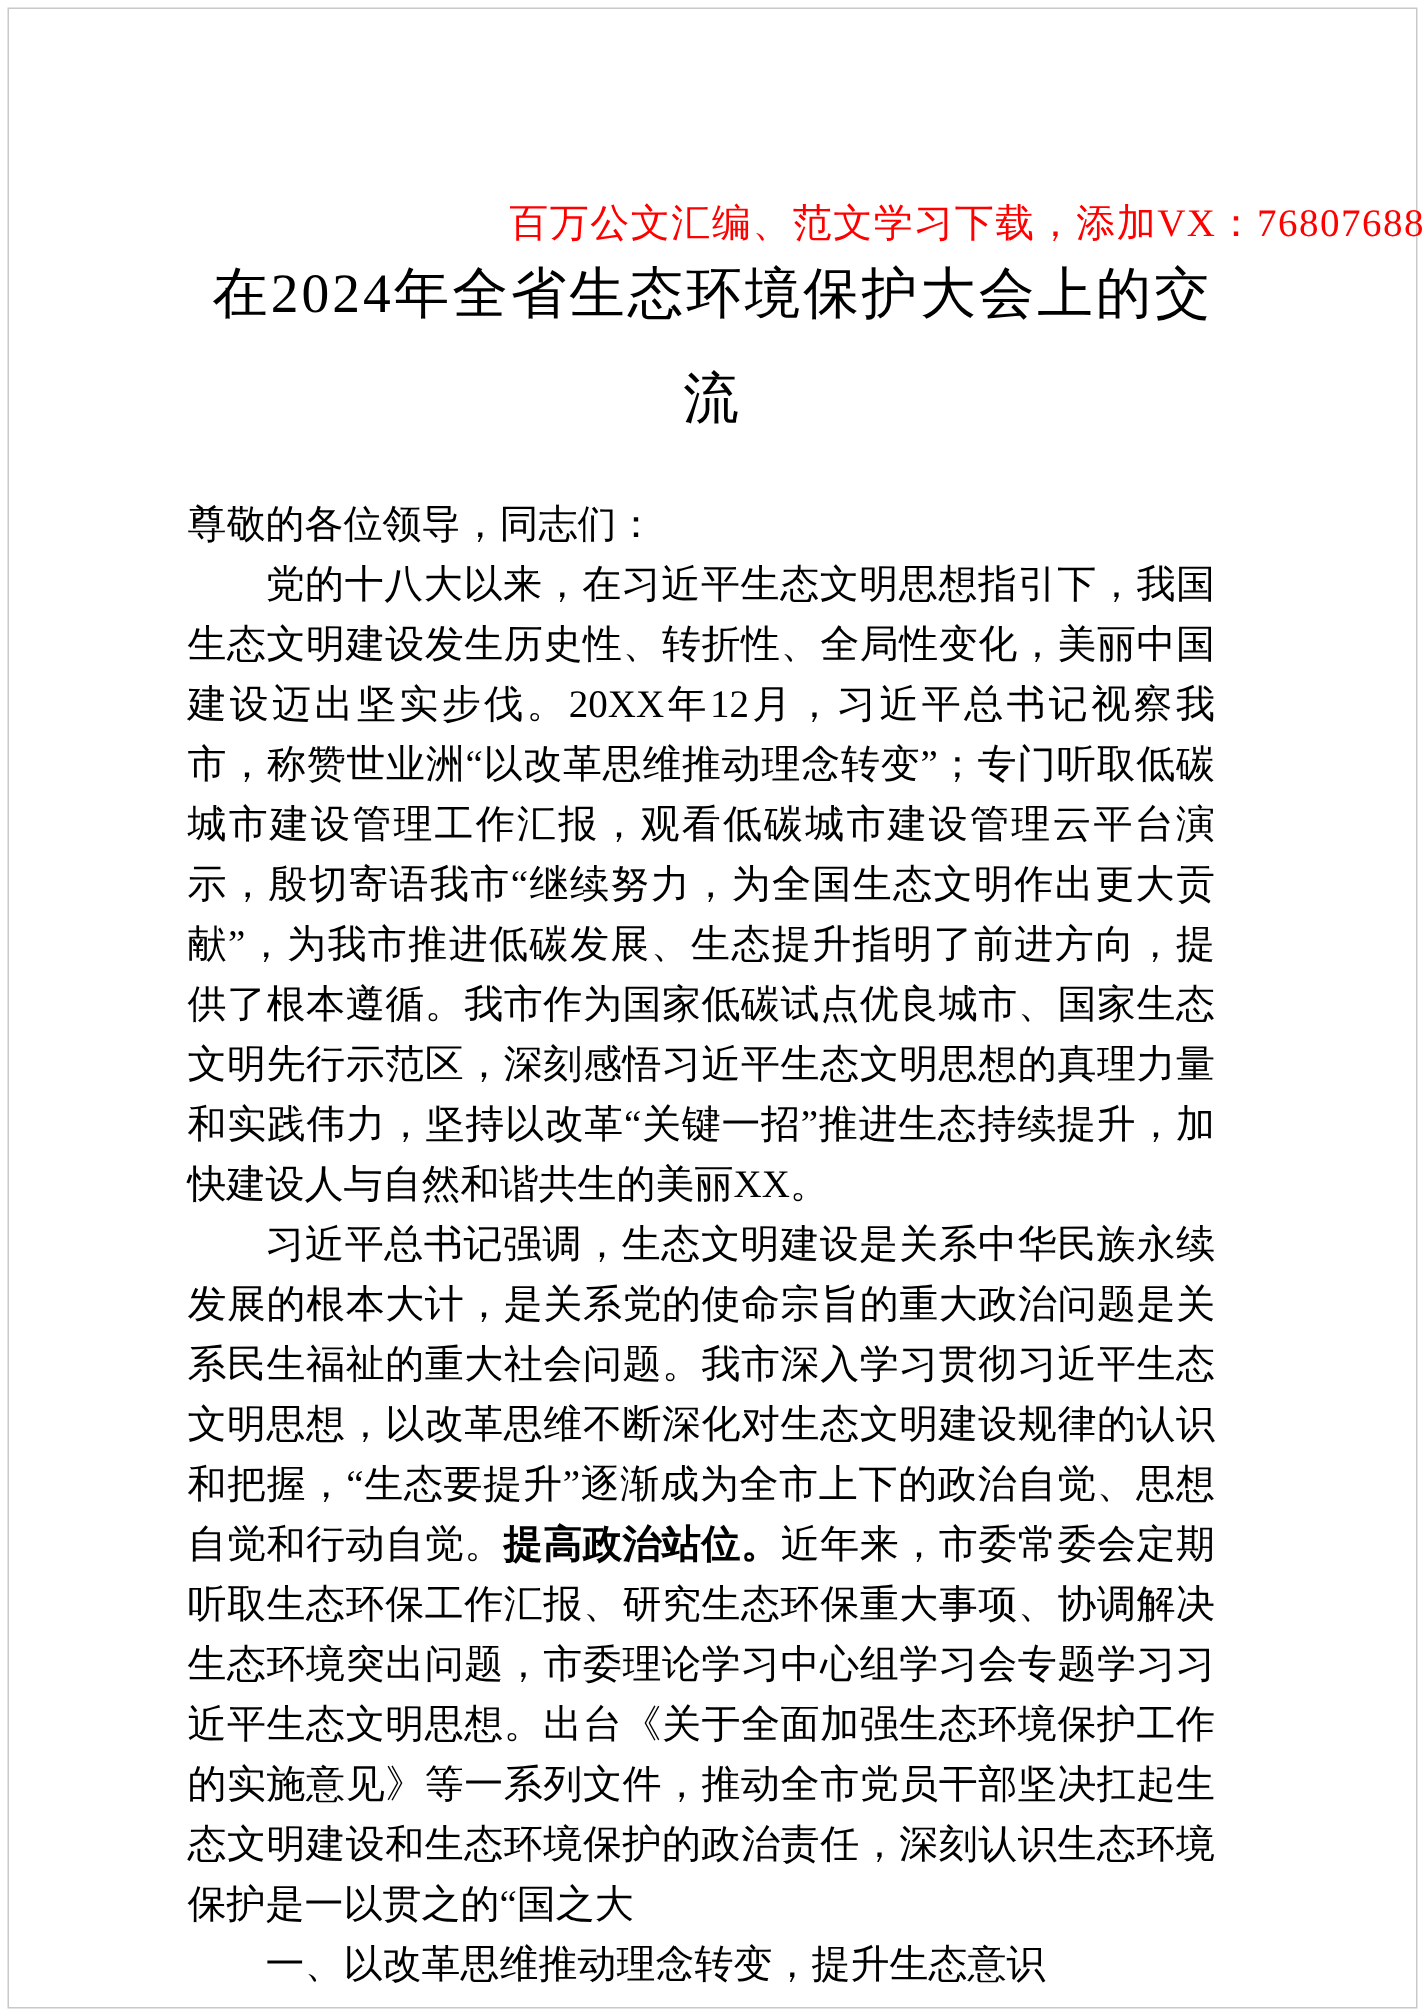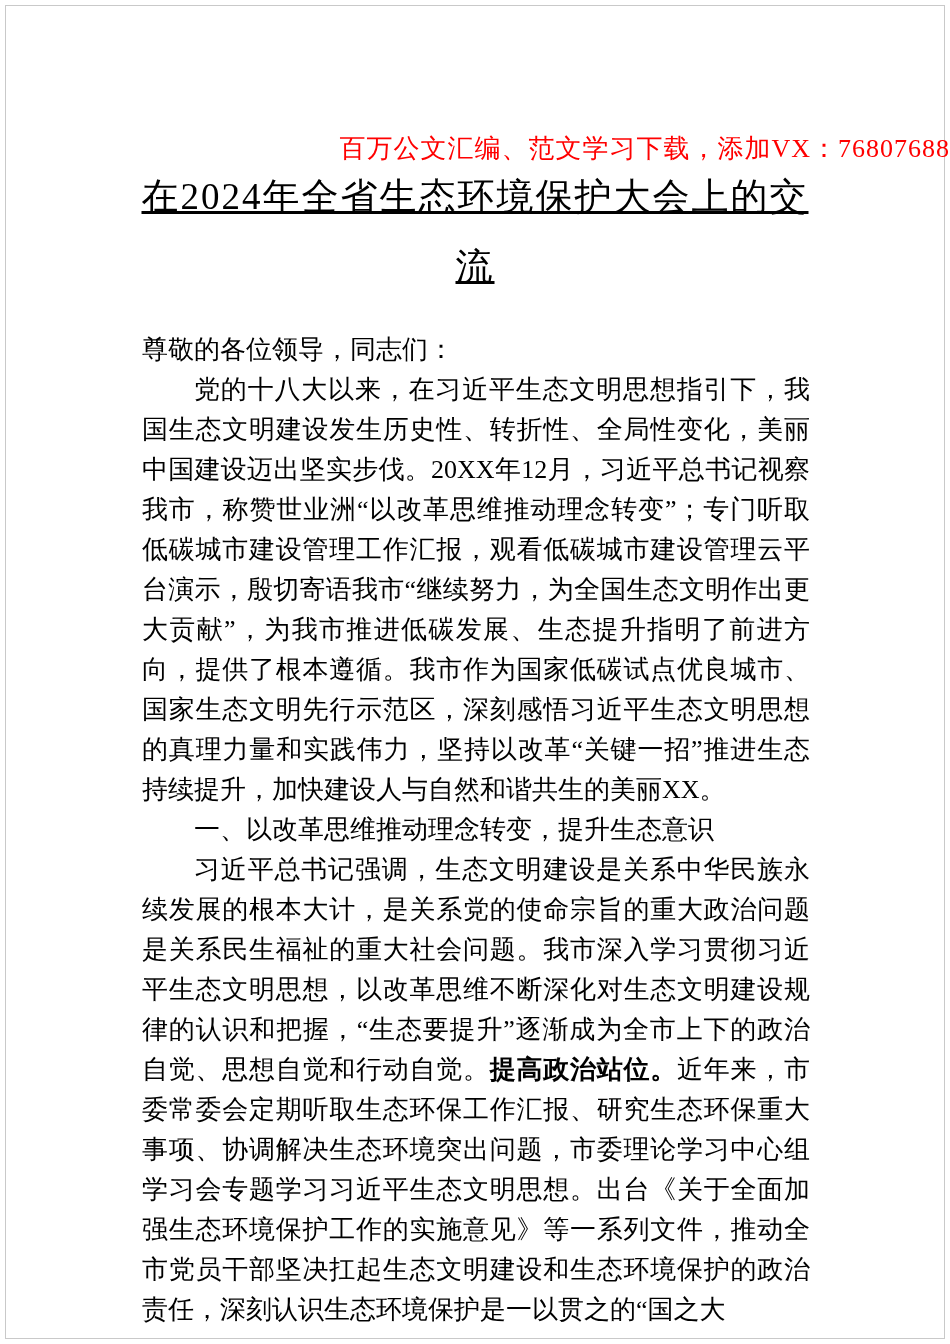--- a/index.html
+++ b/index.html
@@ -40,26 +40,25 @@
     right: 140px;
     margin: 0;
     text-align: center;
     font-size: 37px;
     font-weight: normal;
     line-height: 70px;
     letter-spacing: 2px;
   }
   .title-line {
     display: block;
-    text-decoration: underline;
   }
   .doc-body {
     position: absolute;
     top: 330px;
-    left: 142px;
+    left: 125px;
     right: 140px;
     font-size: 26px;
     line-height: 40px;
     text-align: justify;
   }
   .para {
     margin: 0;
     padding: 0;
   }
   .para.indent {
@@ -77,16 +76,16 @@
 
   <div class="notice" style="color: rgb(255, 0, 0);">百万公文汇编、范文学习下载，添加VX：76807688</div>
 
   <h1 class="title">
     <span class="title-line">在2024年全省生态环境保护大会上的交流</span>
   </h1>
 
   <div class="doc-body" id="document-body">
       <p class="para"><span>尊敬的各位领导，同志们：</span></p>
       <p class="para indent"><span>党的十八大以来，在习近平生态文明思想指引下，我国生态文明建设发生历史性、转折性、全局性变化，美丽中国建设迈出坚实步伐。20XX年12月，习近平总书记视察我市，称赞世业洲“以改革思维推动理念转变”；专门听取低碳城市建设管理工作汇报，观看低碳城市建设管理云平台演示，殷切寄语我市“继续努力，为全国生态文明作出更大贡献”，为我市推进低碳发展、生态提升指明了前进方向，提供了根本遵循。我市作为国家低碳试点优良城市、国家生态文明先行示范区，深刻感悟习近平生态文明思想的真理力量和实践伟力，坚持以改革“关键一招”推进生态持续提升，加快建设人与自然和谐共生的美丽XX。</span></p>
+      <p class="para indent"><span>习近平总书记强调，生态文明建设是关系中华民族永续发展的根本大计，是关系党的使命宗旨的重大政治问题是关系民生福祉的重大社会问题。我市深入学习贯彻习近平生态文明思想，以改革思维不断深化对生态文明建设规律的认识和把握，“生态要提升”逐渐成为全市上下的政治自觉、思想自觉和行动自觉。</span><span class="bold">提高政治站位。</span><span>近年来，市委常委会定期听取生态环保工作汇报、研究生态环保重大事项、协调解决生态环境突出问题，市委理论学习中心组学习会专题学习习近平生态文明思想。出台《关于全面加强生态环境保护工作的实施意见》等一系列文件，推动全市党员干部坚决扛起生态文明建设和生态环境保护的政治责任，深刻认识生态环境保护是一以贯之的“国之大</span></p>
       <p class="para indent"><span>一、以改革思维推动理念转变，提升生态意识</span></p>
-      <p class="para indent"><span>习近平总书记强调，生态文明建设是关系中华民族永续发展的根本大计，是关系党的使命宗旨的重大政治问题是关系民生福祉的重大社会问题。我市深入学习贯彻习近平生态文明思想，以改革思维不断深化对生态文明建设规律的认识和把握，“生态要提升”逐渐成为全市上下的政治自觉、思想自觉和行动自觉。</span><span class="bold">提高政治站位。</span><span>近年来，市委常委会定期听取生态环保工作汇报、研究生态环保重大事项、协调解决生态环境突出问题，市委理论学习中心组学习会专题学习习近平生态文明思想。出台《关于全面加强生态环境保护工作的实施意见》等一系列文件，推动全市党员干部坚决扛起生态文明建设和生态环境保护的政治责任，深刻认识生态环境保护是一以贯之的“国之大</span></p>
     </div>
 </div>
 
 </body></html>

